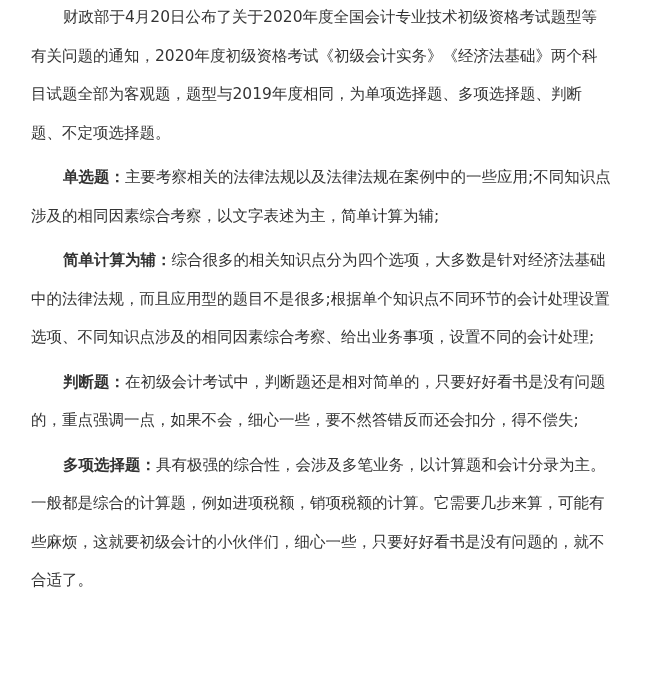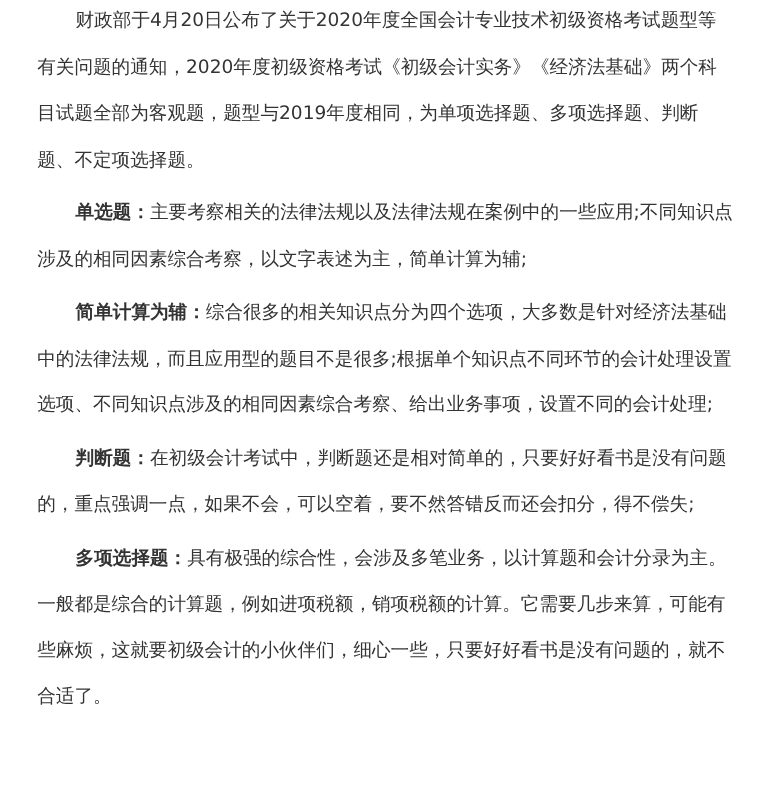--- a/index.html
+++ b/index.html
@@ -29,18 +29,18 @@
   <p>
     <span class="lead"></span><span>财政部于4月20日公布了关于2020年度全国会计专业技术初级资格考试题型等有关问题的通知，2020年度初级资格考试《初级会计实务》《经济法基础》两个科目试题全部为客观题，题型与2019年度相同，为单项选择题、多项选择题、判断题、不定项选择题。</span>
   </p>
   <p>
     <span class="lead">单选题：</span><span>主要考察相关的法律法规以及法律法规在案例中的一些应用;不同知识点涉及的相同因素综合考察，以文字表述为主，简单计算为辅;</span>
   </p>
   <p>
     <span class="lead">简单计算为辅：</span><span>综合很多的相关知识点分为四个选项，大多数是针对经济法基础中的法律法规，而且应用型的题目不是很多;根据单个知识点不同环节的会计处理设置选项、不同知识点涉及的相同因素综合考察、给出业务事项，设置不同的会计处理;</span>
   </p>
   <p>
-    <span class="lead">判断题：</span><span>在初级会计考试中，判断题还是相对简单的，只要好好看书是没有问题的，重点强调一点，如果不会，可以空着，要不然答错反而还会扣分，得不偿失;</span>
+    <span class="lead">判断题：</span><span>在初级会计考试中，判断题还是相对简单的，只要好好看书是没有问题的，重点强调一点，如果不会，细心一些，要不然答错反而还会扣分，得不偿失;</span>
   </p>
   <p>
     <span class="lead">多项选择题：</span><span>具有极强的综合性，会涉及多笔业务，以计算题和会计分录为主。一般都是综合的计算题，例如进项税额，销项税额的计算。它需要几步来算，可能有些麻烦，这就要初级会计的小伙伴们，细心一些，只要好好看书是没有问题的，就不合适了。</span>
   </p>
 </div>
 
 </body></html>

